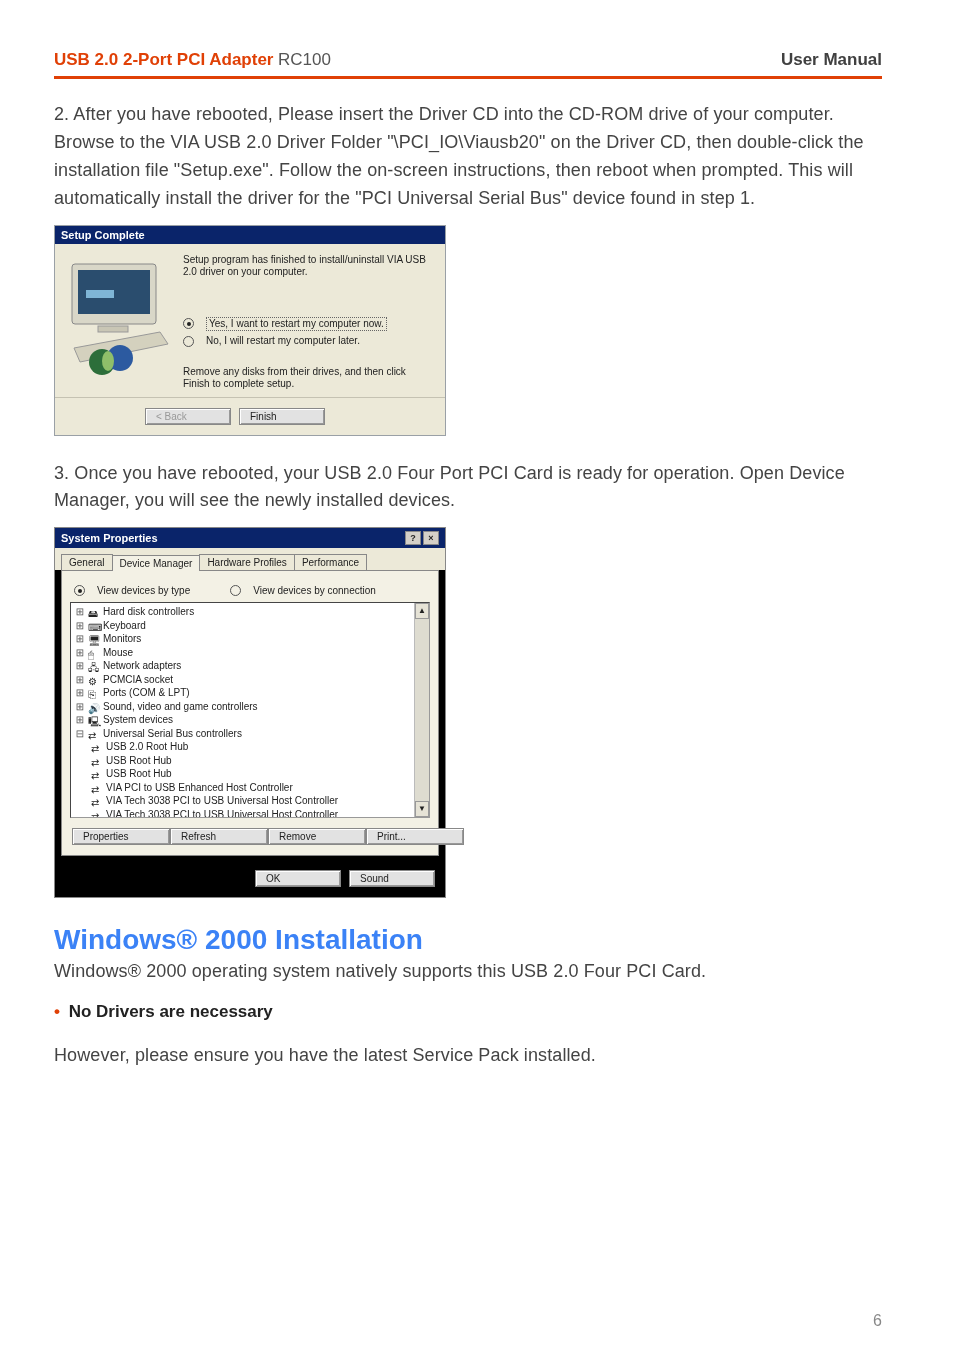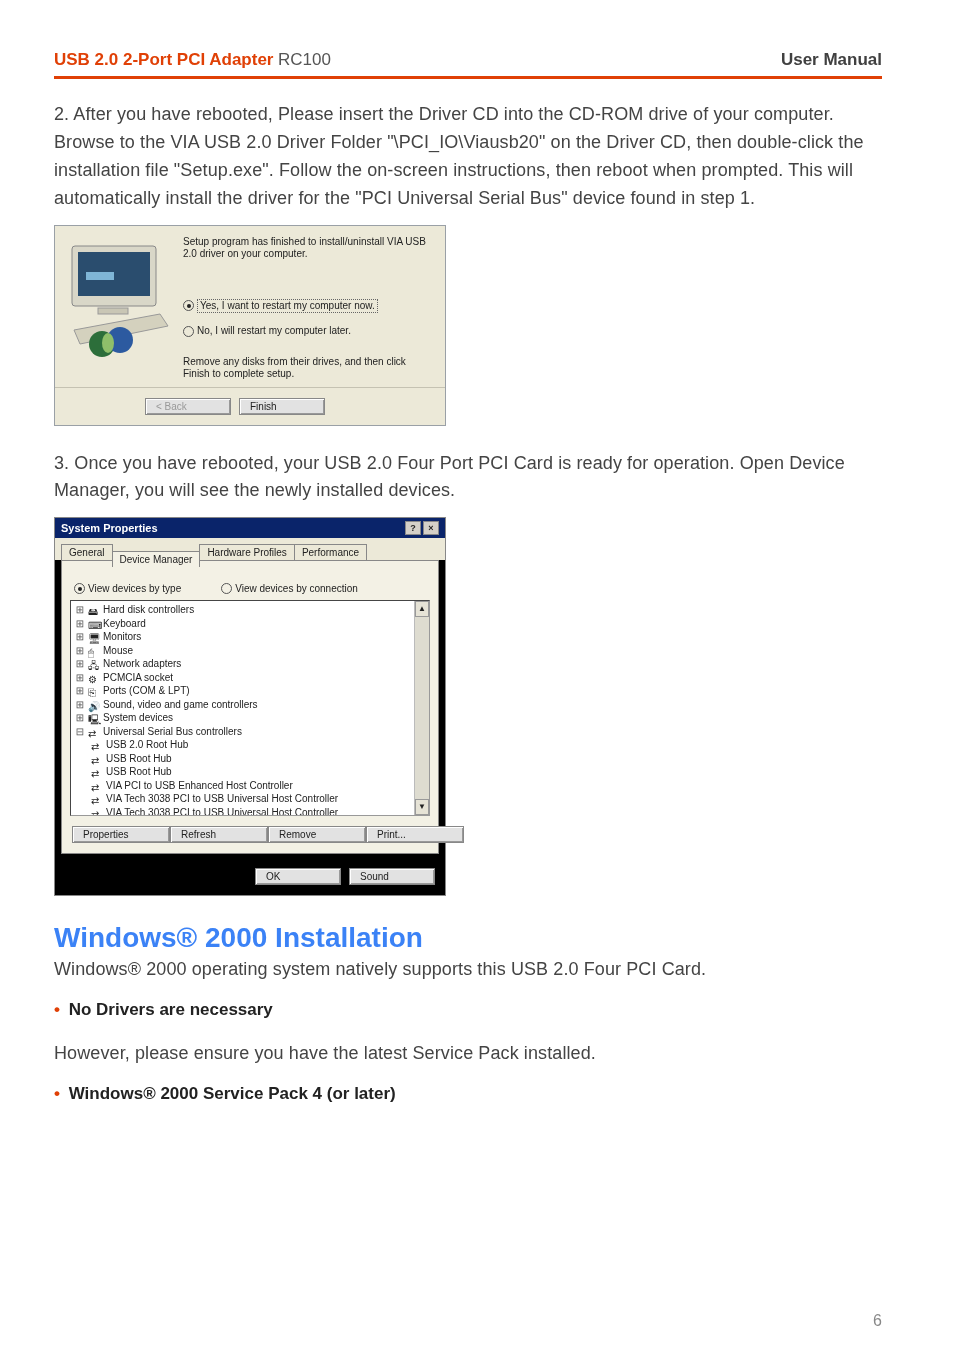--- a/index.html
+++ b/index.html
@@ -106,22 +106,22 @@
   .monitor-svg { width: 110px; height: 120px; }
   .setup-right {
     flex: 1;
     font-size: 10px;
     color: #222;
     line-height: 1.25;
   }
   .radio-row {
     display: flex;
     align-items: center;
-    gap: 3px;
-    margin-top: 12px;
+    gap: 12px;
+    margin-top: 4px;
   }
   .radio-dot {
     width: 9px; height: 9px;
     border: 1px solid #555;
     border-radius: 50%;
     display: inline-flex;
     align-items: center; justify-content: center;
   }
   .radio-dot .inner {
     width: 4px; height: 4px; border-radius: 50%; background:#222;
@@ -183,21 +183,21 @@
     border: 1px solid #888;
     border-bottom: none;
     padding: 2px 7px;
     background: #ece9d8;
     margin-right: -1px;
   }
   .tab.active {
     background: #f3f1e5;
     font-weight: normal;
     position: relative;
-    top: 7px;
+    top: 1px;
     z-index: 2;
   }
   .tab-body {
     border: 1px solid #888;
     margin: 0 6px 6px 6px;
     padding: 8px;
     background: #f3f1e5;
   }
   .view-radios {
     display: flex;
@@ -249,20 +249,21 @@
     <div>
       <span class="hdr-left-bold">USB 2.0 2-Port PCI Adapter</span>
       <span class="hdr-left-model">RC100</span>
     </div>
     <div class="hdr-right">User Manual</div>
   </div>
 
   <p class="body-text">2. After you have rebooted, Please insert the Driver CD into the CD-ROM drive of your computer. Browse to the VIA USB 2.0 Driver Folder "\PCI_IO\Viausb20" on the Driver CD, then double-click the installation file "Setup.exe". Follow the on-screen instructions, then reboot when prompted. This will automatically install the driver for the "PCI Universal Serial Bus" device found in step 1.</p>
 
   <div class="shot-setup">
+    <div class="titlebar">Setup Complete</div>
     <div class="setup-body">
       <div class="setup-left">
         <svg class="monitor-svg" viewBox="0 0 110 120">
           <rect x="8" y="6" width="84" height="60" rx="3" fill="#d9d7c8" stroke="#888"></rect>
           <rect x="14" y="12" width="72" height="44" fill="#2a4d6e"></rect>
           <rect x="22" y="32" width="28" height="8" fill="#7fb5d6"></rect>
           <rect x="34" y="68" width="30" height="6" fill="#c9c6b5" stroke="#999"></rect>
           <polygon points="10,90 96,74 104,86 16,104" fill="#d4d1be" stroke="#999"></polygon>
           <circle cx="38" cy="104" r="13" fill="#2c6e3a"></circle>
           <circle cx="56" cy="100" r="13" fill="#2c5aa0"></circle>
@@ -417,19 +418,15 @@
 
   <div class="section-title">Windows® 2000 Installation</div>
   <p class="body-text" style="margin-top:2px;">Windows® 2000 operating system natively supports this USB 2.0 Four PCI Card.</p>
 
   <div class="bul-line">
     <span class="bul-dot">•</span>
     <span class="bul-text">No Drivers are necessary</span>
   </div>
   <p class="body-text" style="margin-top:20px;">However, please ensure you have the latest Service Pack installed.</p>
 
-  <div class="bul-line">
-    <span class="bul-dot">•</span>
-    <span class="bul-text">Windows® 2000 Service Pack 4 (or later)</span>
-  </div>
 
   <div class="page-num">6</div>
 </div>
 
 </body></html>

